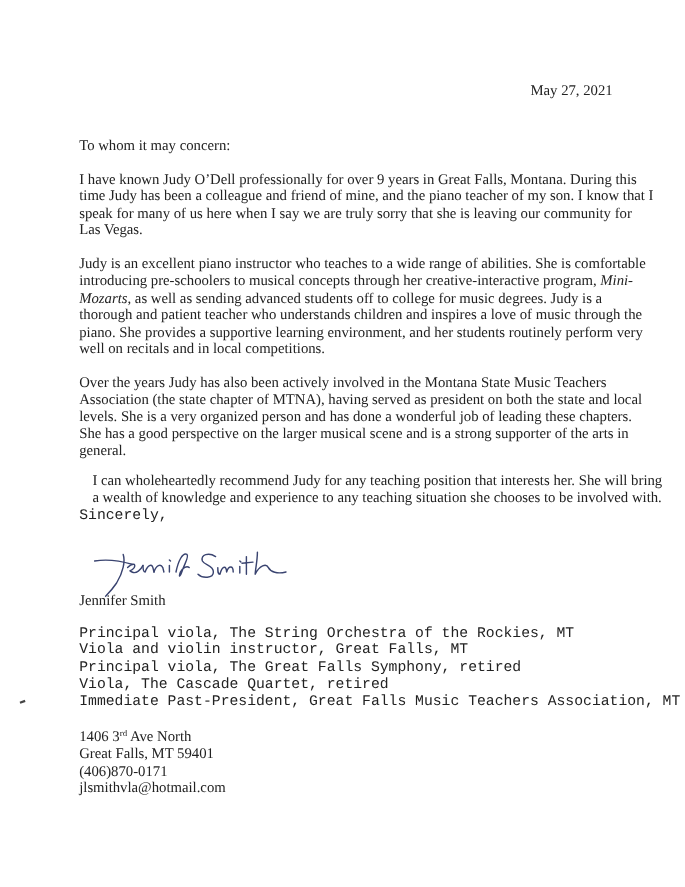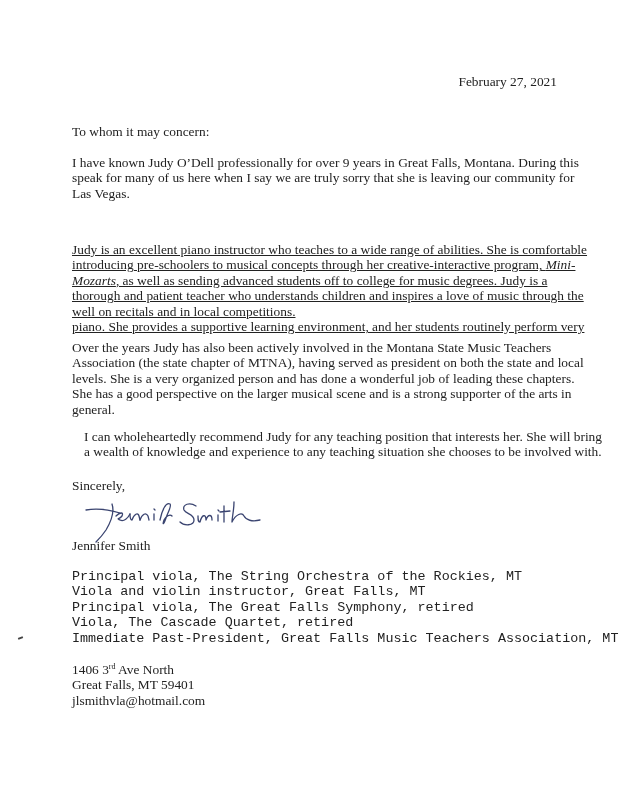--- a/index.html
+++ b/index.html
@@ -9,56 +9,57 @@
     color: #222222;
     font-size: 13.4px;
     line-height: 15.4px;
   }
   .page { position: absolute; left: 0; top: 0; width: 623px; height: 806px; }
   .date { position: absolute; right: 66px; top: 74px; white-space: nowrap; }
   .block { position: absolute; left: 72px; width: 500px; }
   .line { white-space: nowrap; display: block; }
   .salutation { top: 124px; }
   .p1 { top: 155px; }
-  .p2 { top: 242px; text-decoration: underline; }
+  .p2 { top: 232px; }
   .p3 { top: 340px; }
   .p4 { top: 429px; margin-left: 12px; }
-  .closing { top: 478px; }
+  .closing { top: 462px; font-family: Liberation Mono, monospace; }
   .signature { position: absolute; left: 84px; top: 496px; width: 190px; height: 50px; }
   .signer { top: 538px; }
   .titles { top: 569px; font-family: Liberation Mono, monospace; }
   .address { top: 662px; }
   sup { font-size: 8px; line-height: 0; vertical-align: 5px; }
   em { font-style: italic; }
   .scan-mark { position: absolute; left: 18px; top: 637px; width: 5px; height: 2px; background: #444; transform: rotate(-20deg); }
 </style>
 </head>
 <body>
 
 <div class="page">
 
-  <div class="date">February 27, 2021</div>
+  <div class="date">May 27, 2021</div>
 
   <div class="block salutation">
     <span class="line">To whom it may concern:</span>
   </div>
 
   <div class="block p1">
     <span class="line">I have known Judy O’Dell professionally for over 9 years in Great Falls, Montana. During this</span>
+    <span class="line">time Judy has been a colleague and friend of mine, and the piano teacher of my son. I know that I</span>
     <span class="line">speak for many of us here when I say we are truly sorry that she is leaving our community for</span>
     <span class="line">Las Vegas.</span>
   </div>
 
   <div class="block p2">
     <span class="line">Judy is an excellent piano instructor who teaches to a wide range of abilities. She is comfortable</span>
     <span class="line"><span>introducing pre-schoolers to musical concepts through her creative-interactive program, </span><em>Mini-</em></span>
     <span class="line"><em>Mozarts</em><span>, as well as sending advanced students off to college for music degrees. Judy is a</span></span>
     <span class="line">thorough and patient teacher who understands children and inspires a love of music through the</span>
+    <span class="line">piano. She provides a supportive learning environment, and her students routinely perform very</span>
     <span class="line">well on recitals and in local competitions.</span>
-    <span class="line">piano. She provides a supportive learning environment, and her students routinely perform very</span>
   </div>
 
   <div class="block p3">
     <span class="line">Over the years Judy has also been actively involved in the Montana State Music Teachers</span>
     <span class="line">Association (the state chapter of MTNA), having served as president on both the state and local</span>
     <span class="line">levels. She is a very organized person and has done a wonderful job of leading these chapters.</span>
     <span class="line">She has a good perspective on the larger musical scene and is a strong supporter of the arts in</span>
     <span class="line">general.</span>
   </div>
 
@@ -104,16 +105,17 @@
     <span class="line">Principal viola, The Great Falls Symphony, retired</span>
     <span class="line">Viola, The Cascade Quartet, retired</span>
     <span class="line">Immediate Past-President, Great Falls Music Teachers Association, MT</span>
   </div>
 
   <div class="scan-mark"></div>
 
   <div class="block address">
     <span class="line"><span>1406 3</span><sup>rd</sup><span> Ave North</span></span>
     <span class="line">Great Falls, MT  59401</span>
+    <span class="line">(406)870-0171</span>
     <span class="line">jlsmithvla@hotmail.com</span>
   </div>
 
 </div>
 
 </body></html>

